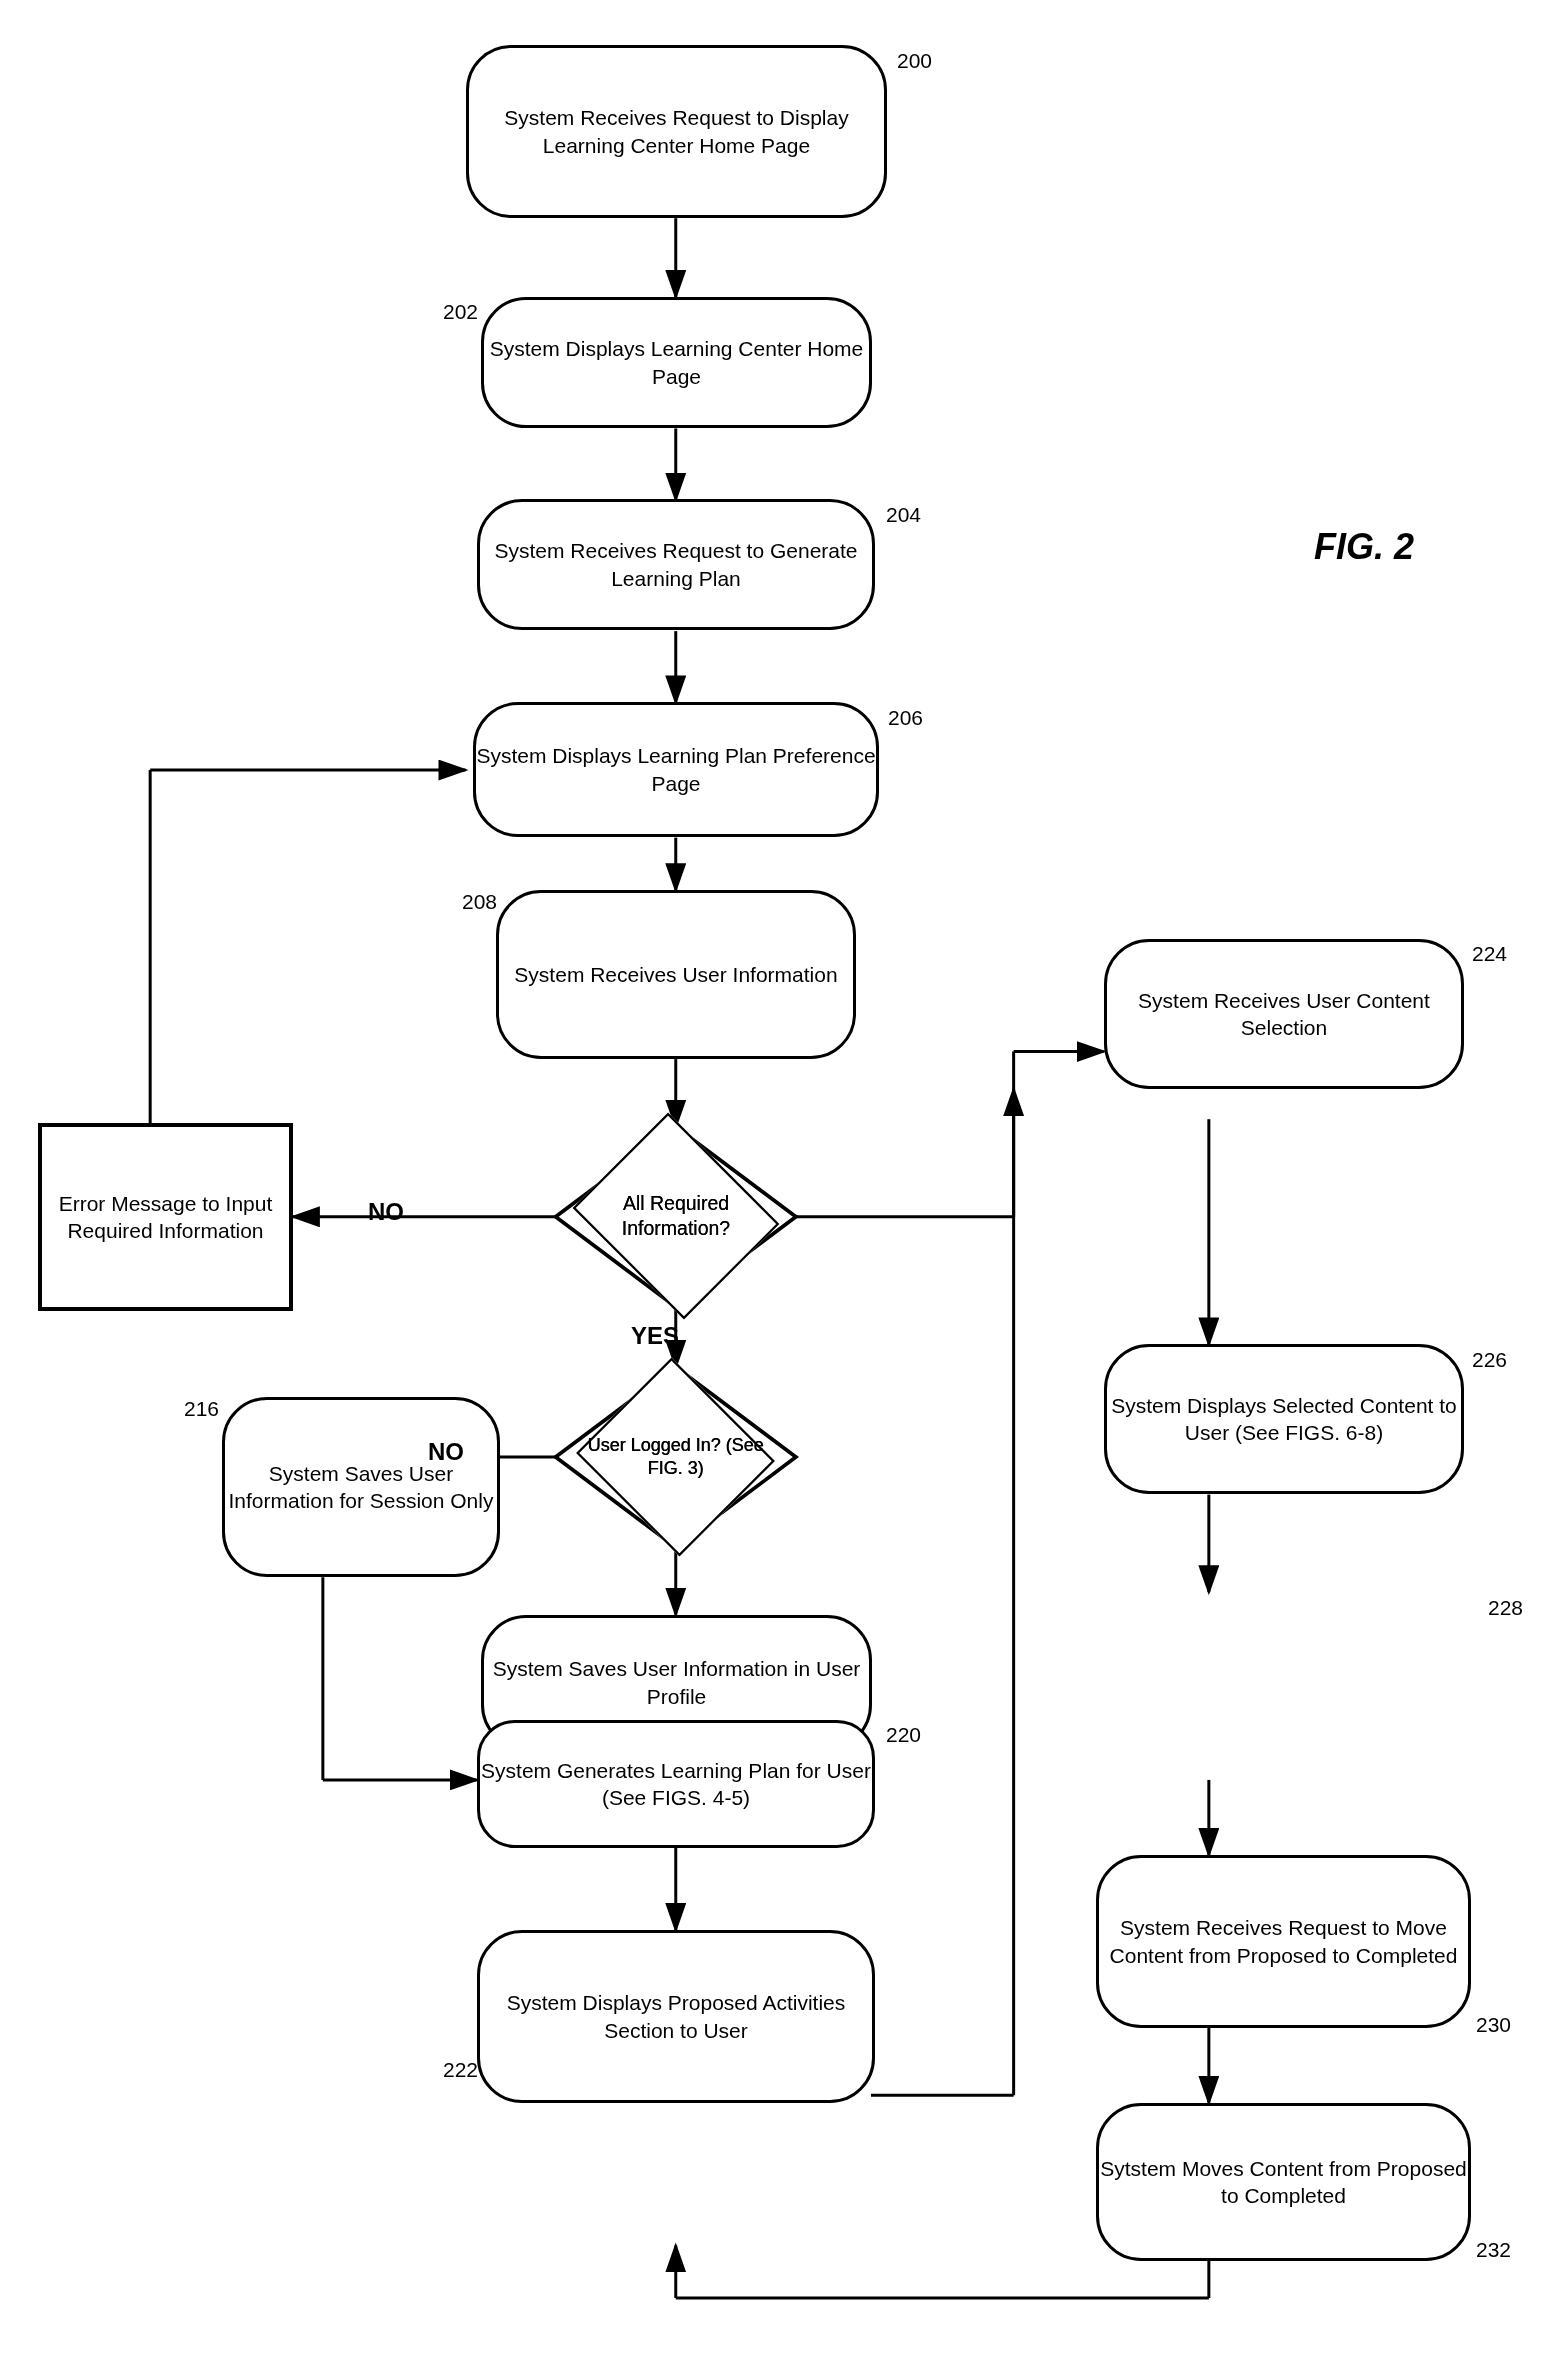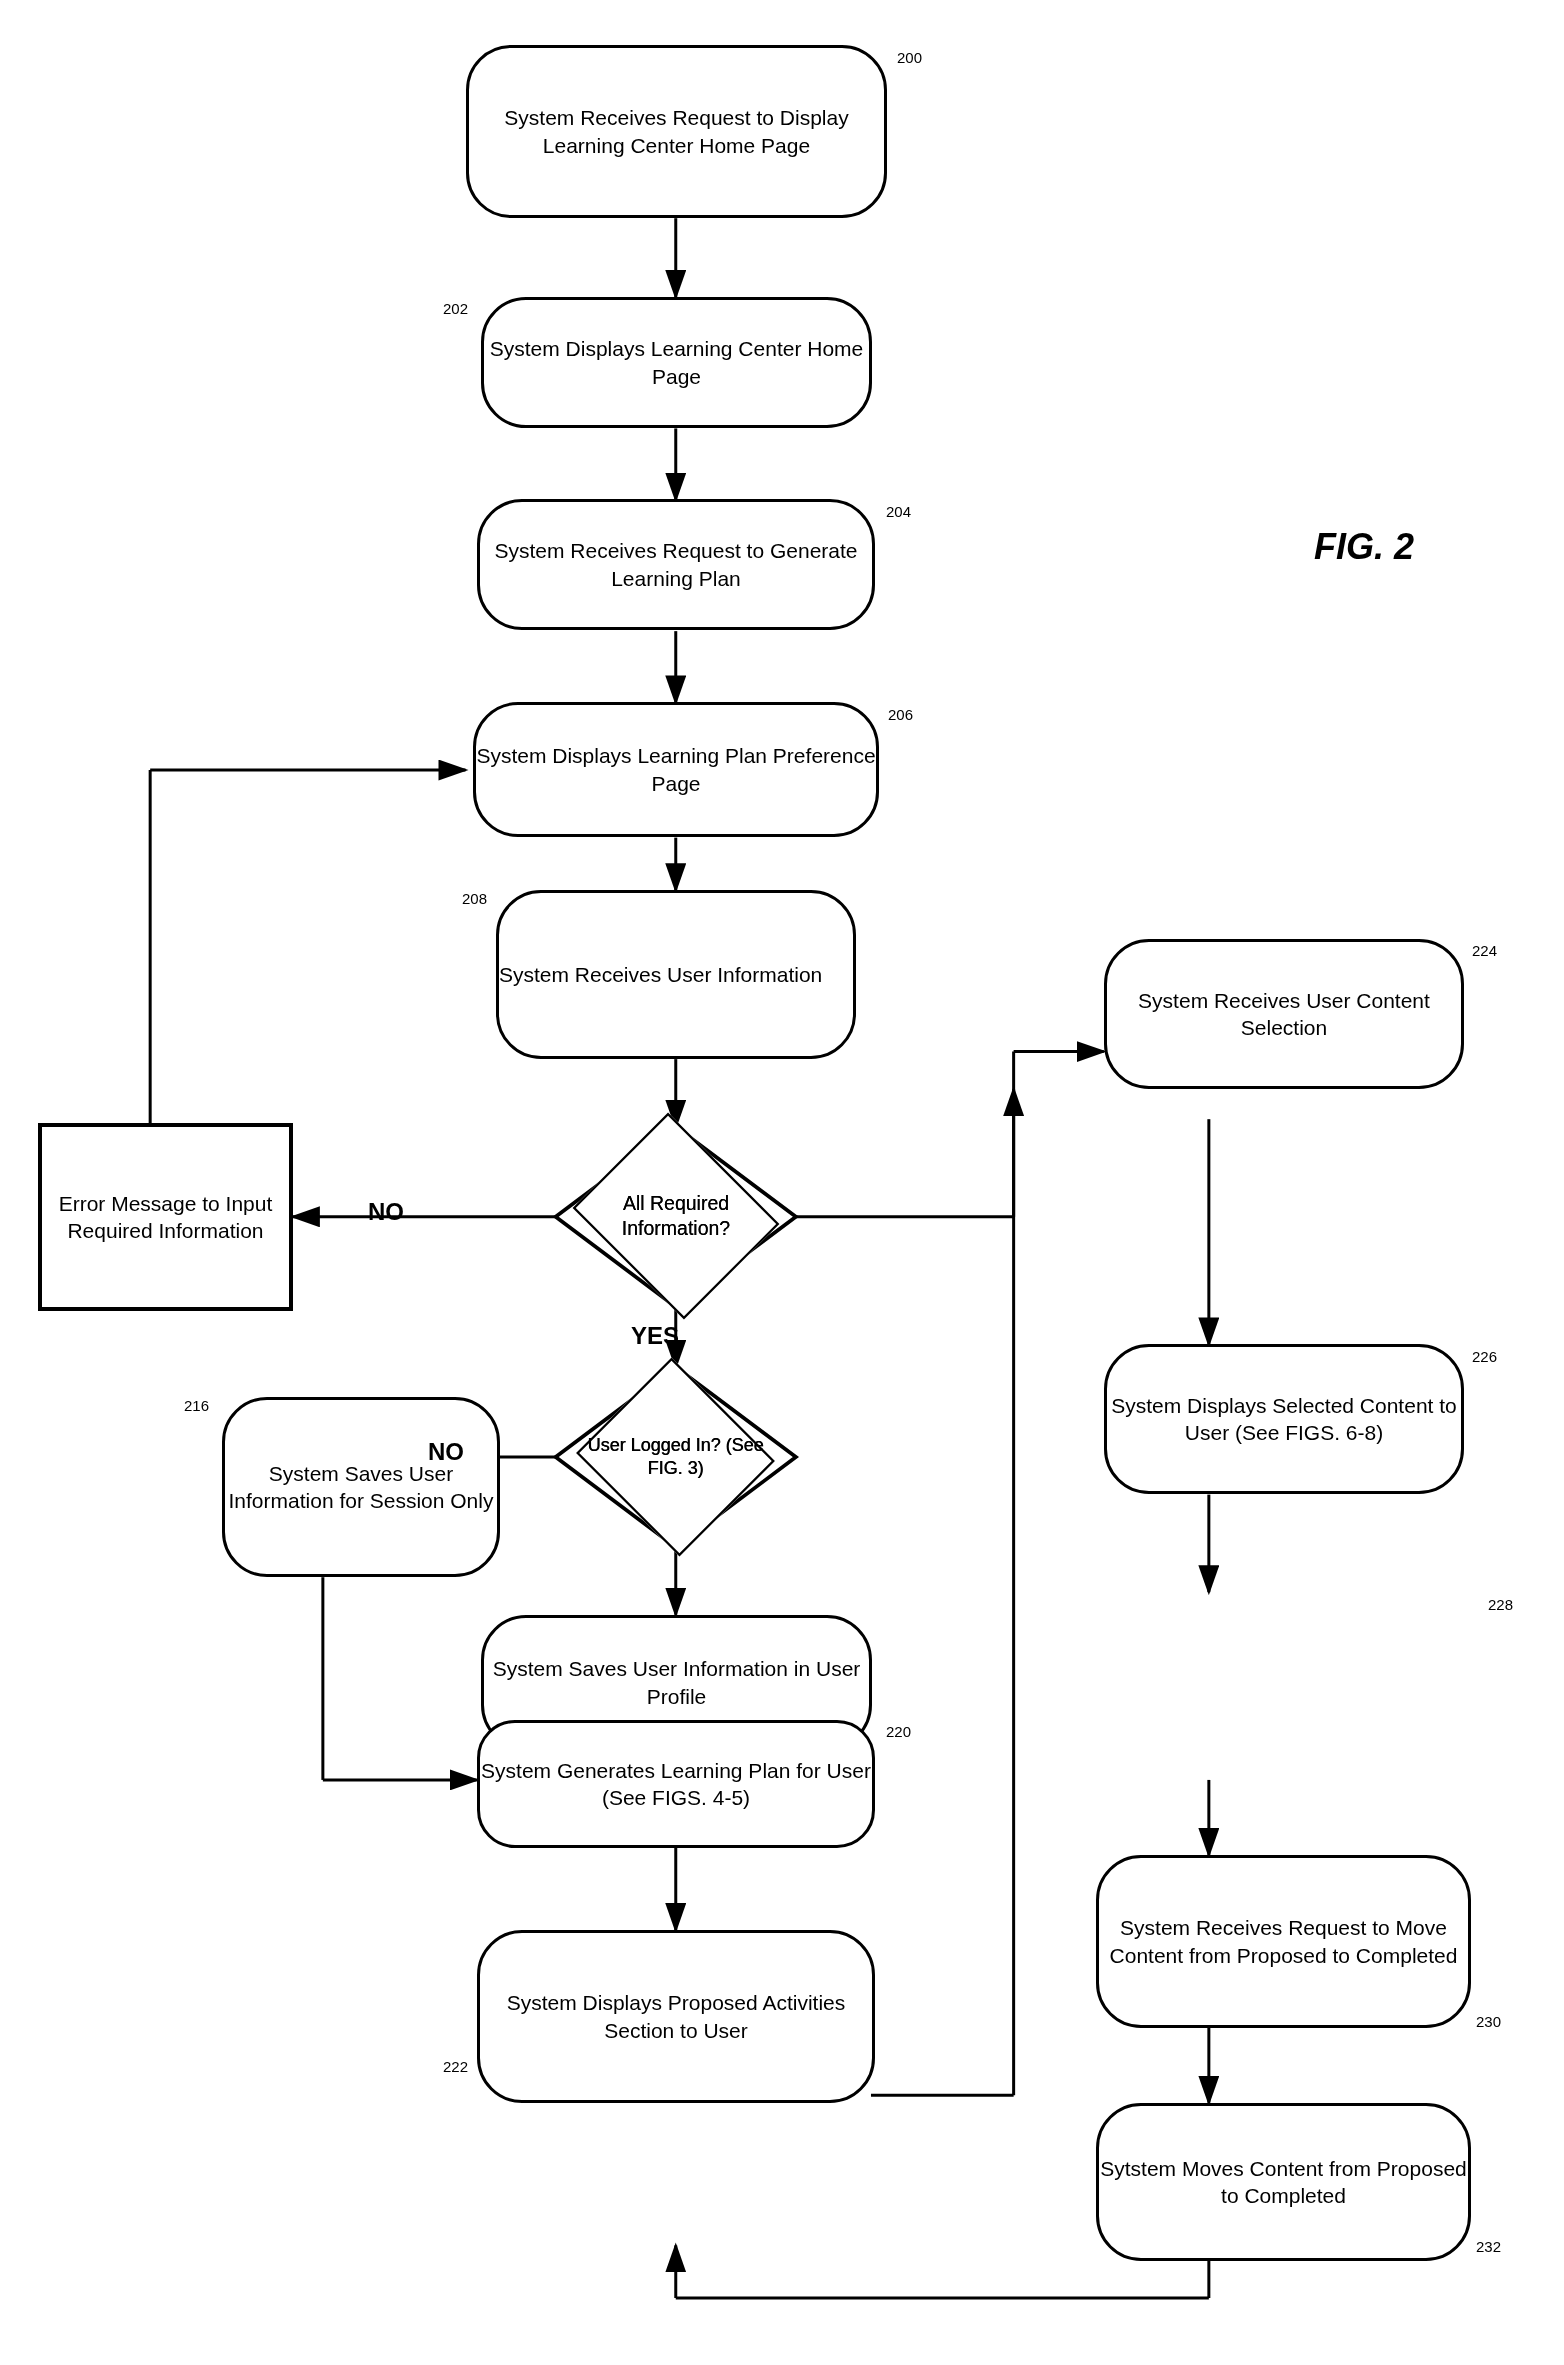--- a/index.html
+++ b/index.html
@@ -17,21 +17,21 @@
       top: 0; left: 0;
       width: 1564px;
       height: 2366px;
     }
 
     
     .node {
       position: absolute;
       display: flex;
       align-items: center;
-      justify-content: flex-start;
+      justify-content: center;
       text-align: center;
       font-size: 21px;
       font-weight: normal;
       line-height: 1.3;
     }
 
     .rounded-rect {
       border-radius: 45px;
       border: 3.8px solid #000;
       background: #fff;
@@ -46,21 +46,21 @@
     .fig-label {
       position: absolute;
       font-size: 36px;
       font-weight: bold;
       font-style: italic;
     }
 
     
     .ref-num {
       position: absolute;
-      font-size: 15px;
+      font-size: 21px;
       font-weight: normal;
     }
 
     
     .arrows-svg {
       position: absolute;
       top: 0; left: 0;
       width: 1564px;
       height: 2366px;
       pointer-events: none;

